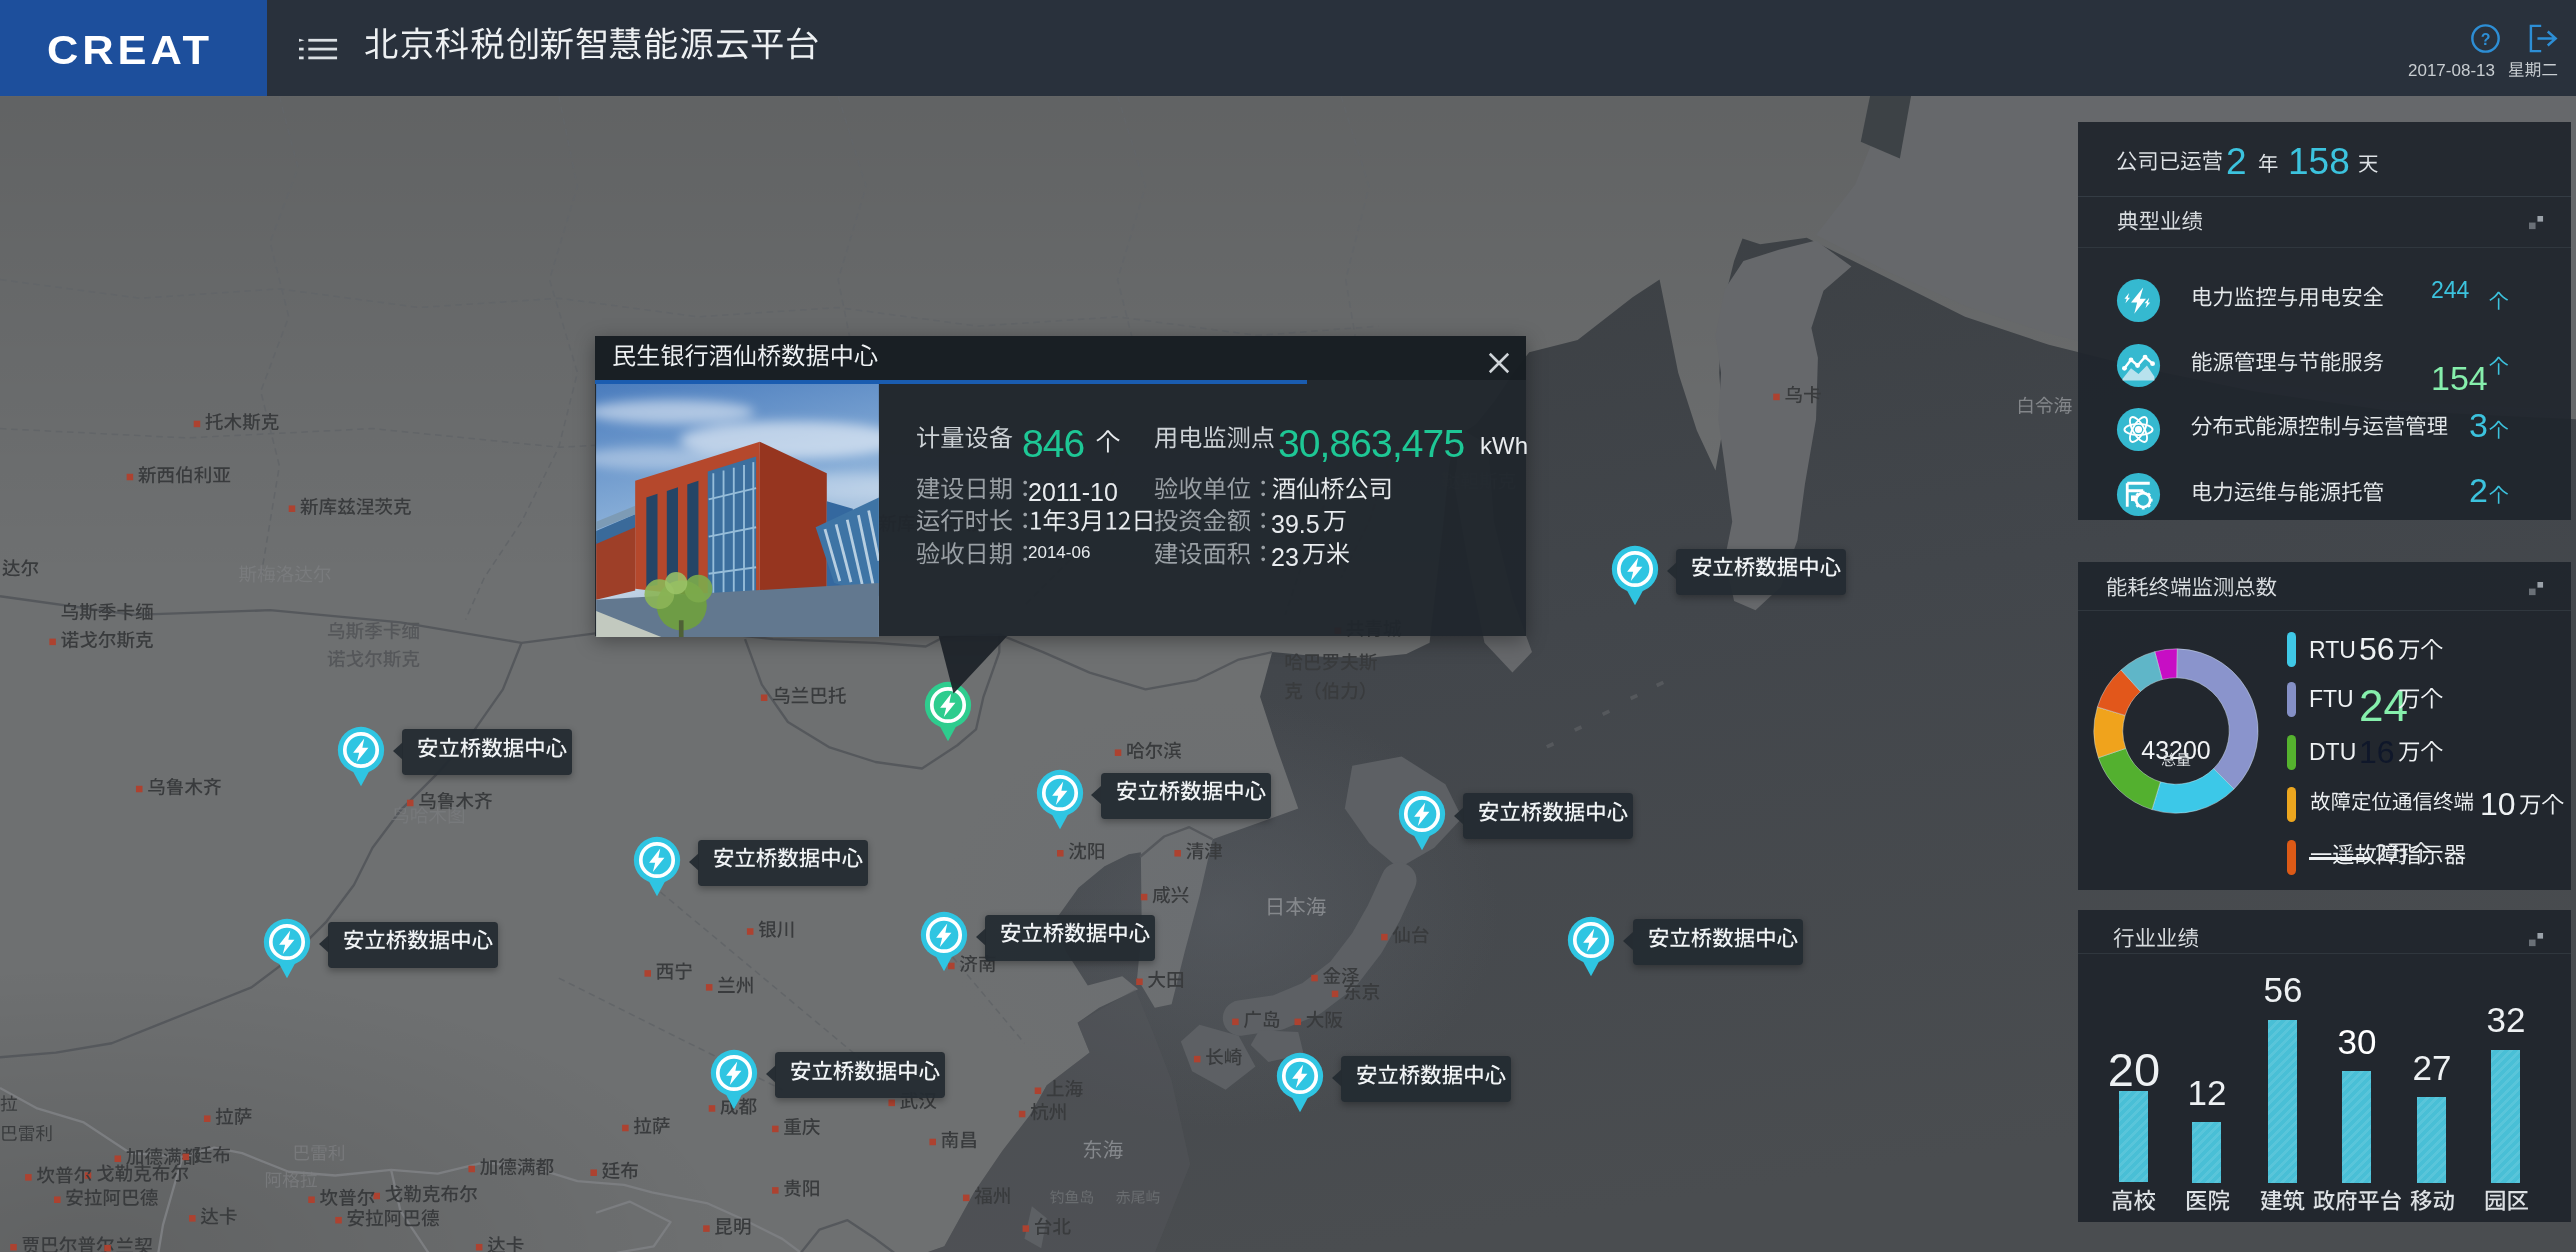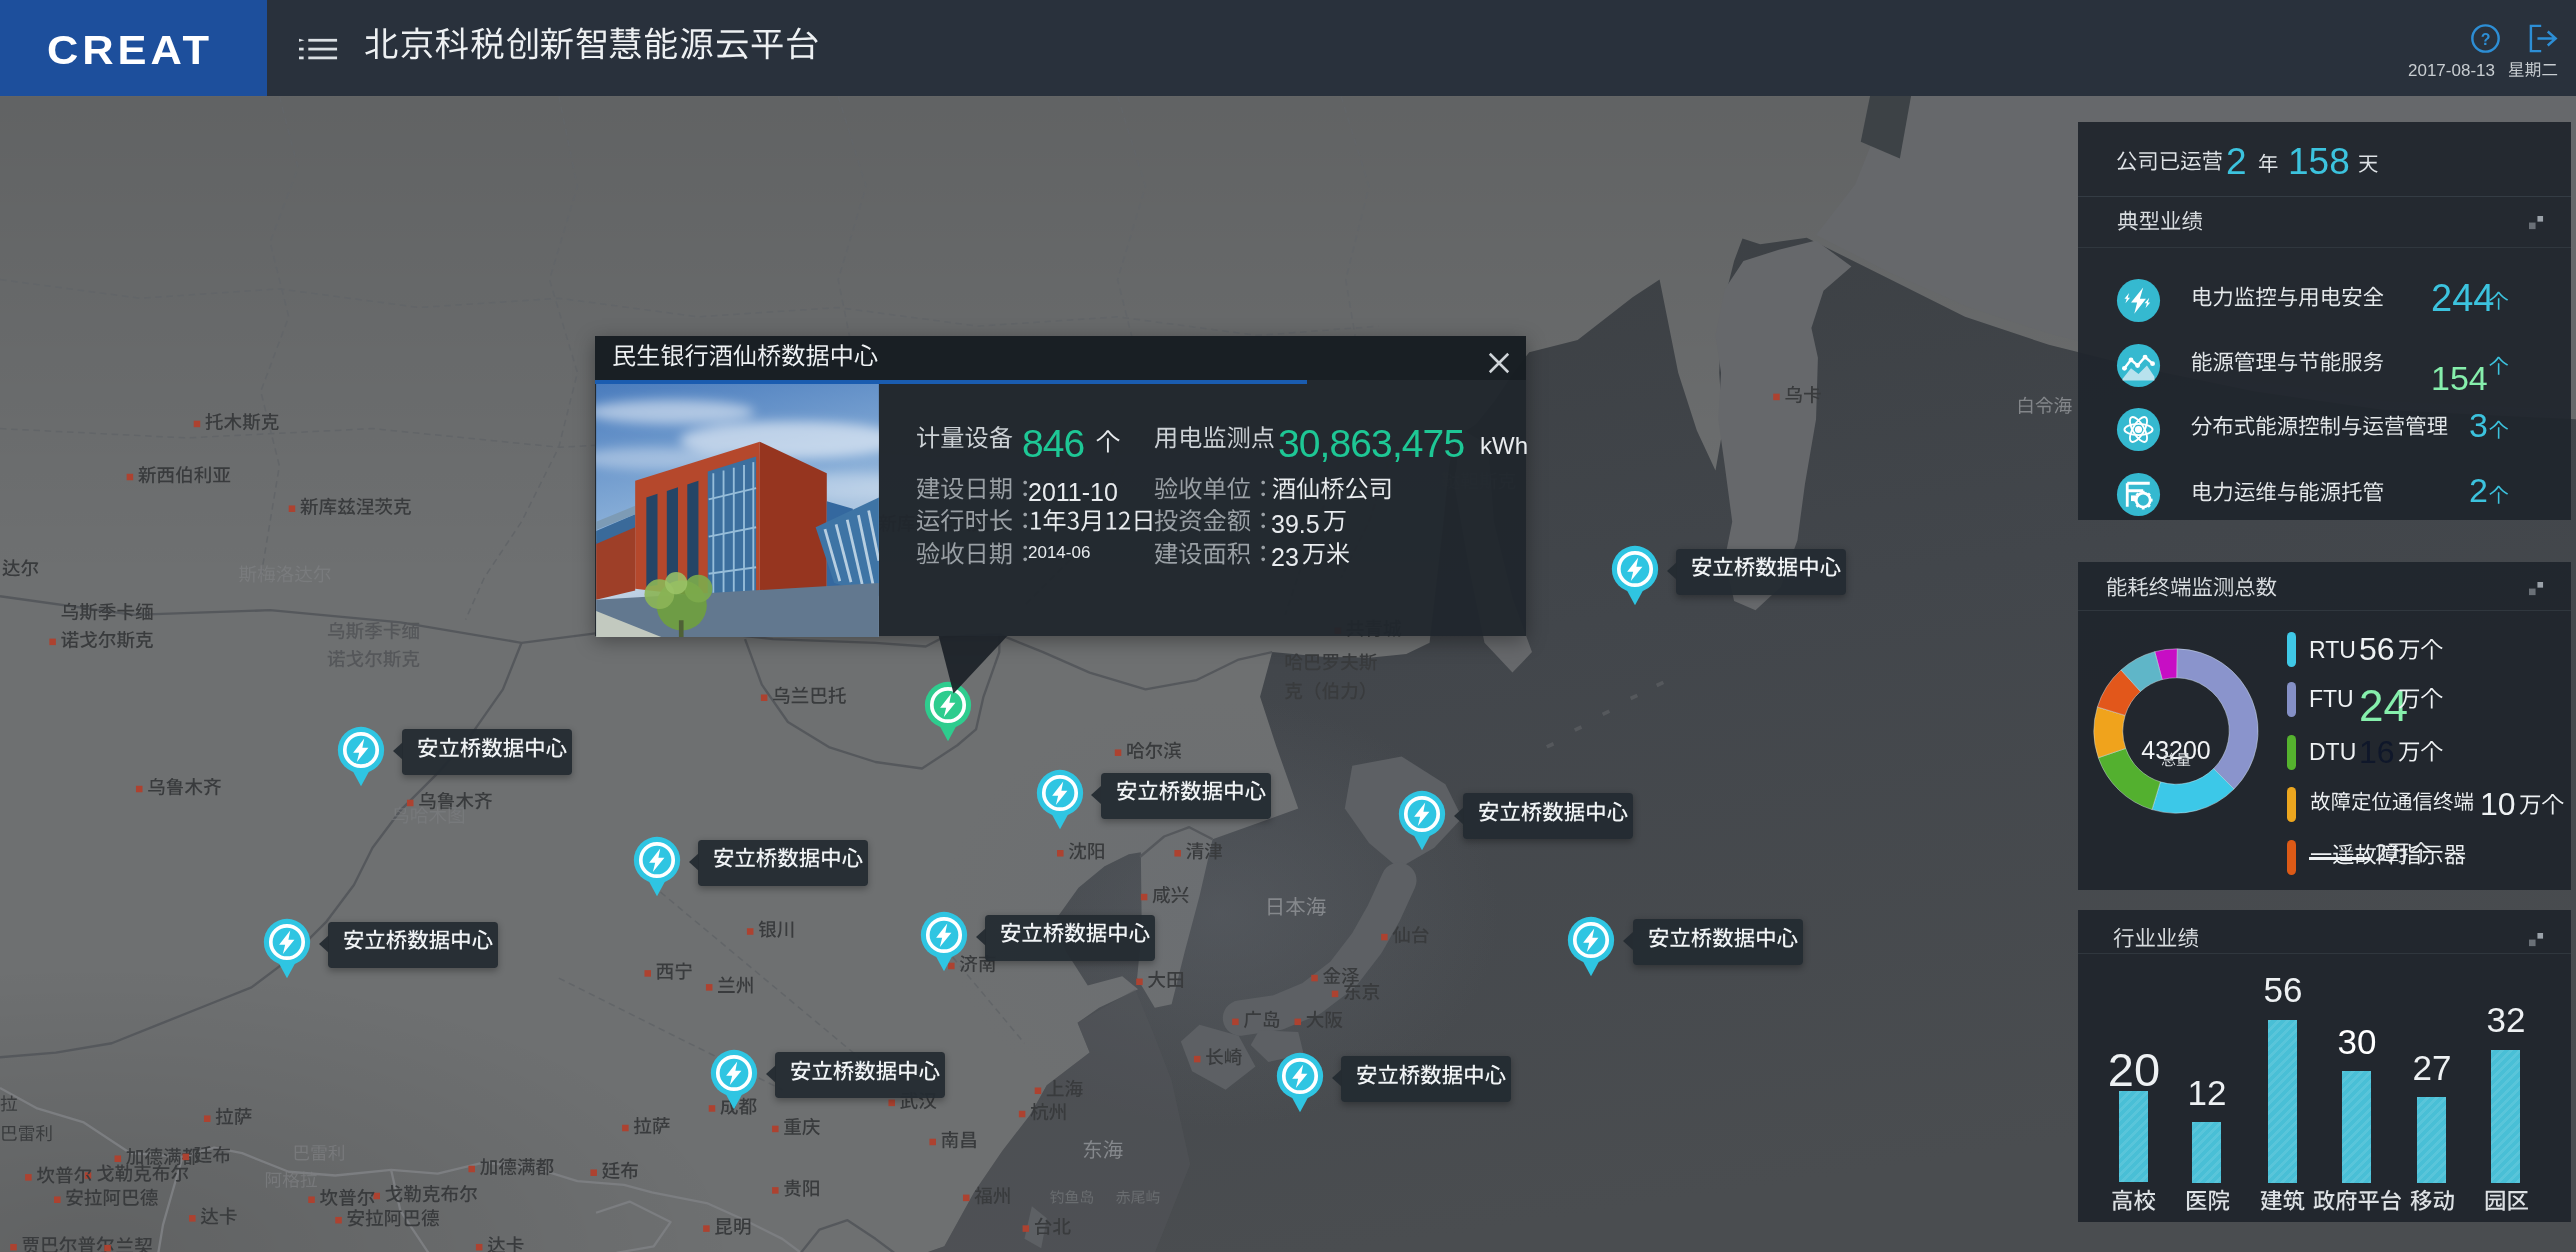--- a/index.html
+++ b/index.html
@@ -553,21 +553,21 @@
 <div style="position:absolute;left:2078px;top:247px;width:493px;height:0.9px;background:#30373e;z-index:31"></div>
 <svg style="position:absolute;left:2116px;top:278px;z-index:31" width="45" height="45" viewBox="-24 -24 48 48">
     <circle r="23" fill="#35b9d0"></circle>
     <path d="M5 -14 L-8 2 L-1.5 2 L-4.5 14 L8 -2 L1.5 -2 Z" fill="#fff"></path>
     <path d="M-10 -8 L-15 -2 L-12.5 -2 L-14 3 L-9 -3 L-11.5 -3 Z" fill="#fff"></path>
     <path d="M11.5 -3 L6.5 3 L9 3 L7.5 8 L12.5 2 L10 2 Z" fill="#fff"></path>
   </svg>
 <svg class="t" style="left:2190px;top:286px;z-index:31;" width="195" height="28" viewBox="0 0 209 30">
     <use href="#g91" fill="#e4e8ea" transform="translate(1,20.2) scale(1,-1)"></use>
   </svg>
-<div class="lib" style="left:2431px;top:277px;font-size:38px;color:#3cc3de;z-index:31">244</div>
+<div class="lib" style="left:2431px;top:277px;font-size:23px;color:#3cc3de;z-index:31">244</div>
 <svg class="t" style="left:2488px;top:291px;z-index:31;" width="21.4" height="26" viewBox="0 0 23 28">
     <use href="#g92" fill="#3cc3de" transform="translate(1,18.5) scale(1,-1)"></use>
   </svg>
 <svg style="position:absolute;left:2116px;top:343px;z-index:31" width="45" height="45" viewBox="-24 -24 48 48">
     <circle r="23" fill="#35b9d0"></circle>
     <polygon points="-17,14 -8,3 0,9 9,0 17,12 17,16 -17,16" fill="#cfe9f2" opacity="0.85"></polygon>
     <polyline points="-15,3 -8,-6 -1,0 7,-9 15,-2" fill="none" stroke="#fff" stroke-width="2.6"></polyline>
     <circle cx="-15" cy="3" r="2.6" fill="#fff"></circle>
     <circle cx="-8" cy="-6" r="2.6" fill="#fff"></circle>
     <circle cx="-1" cy="0" r="2.6" fill="#fff"></circle>

